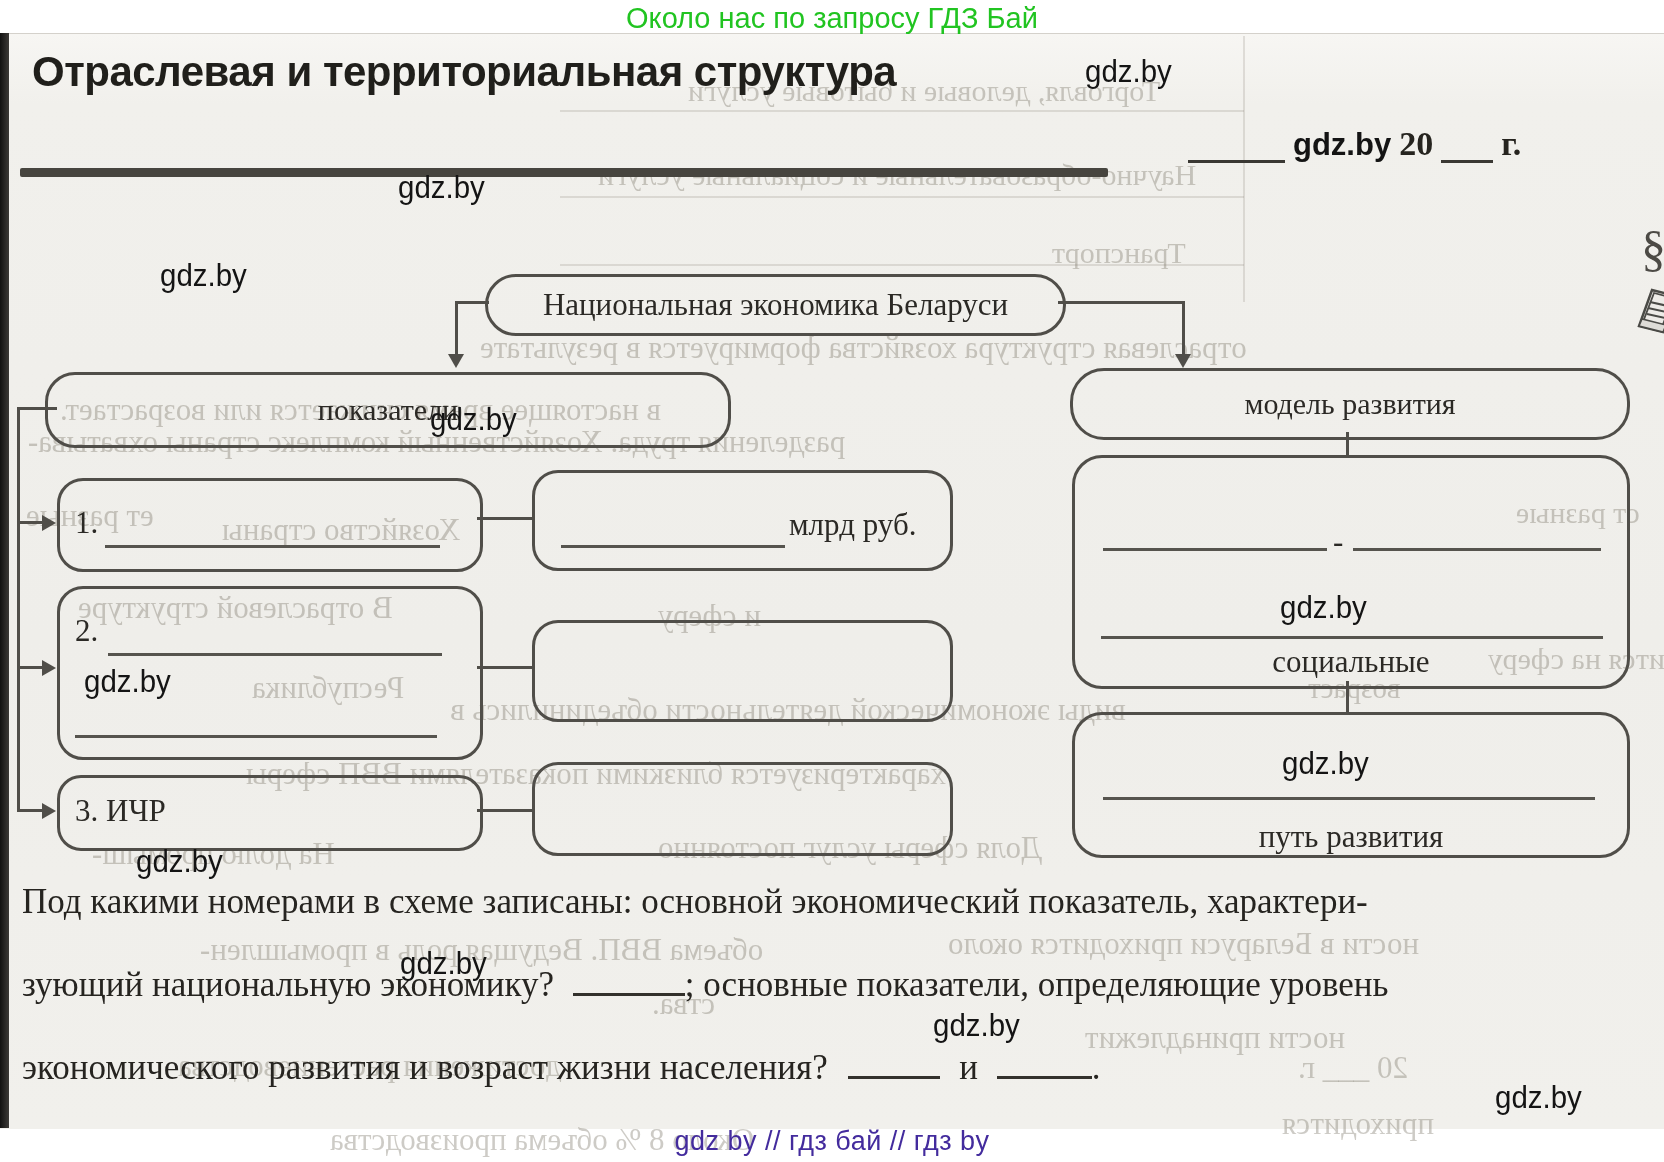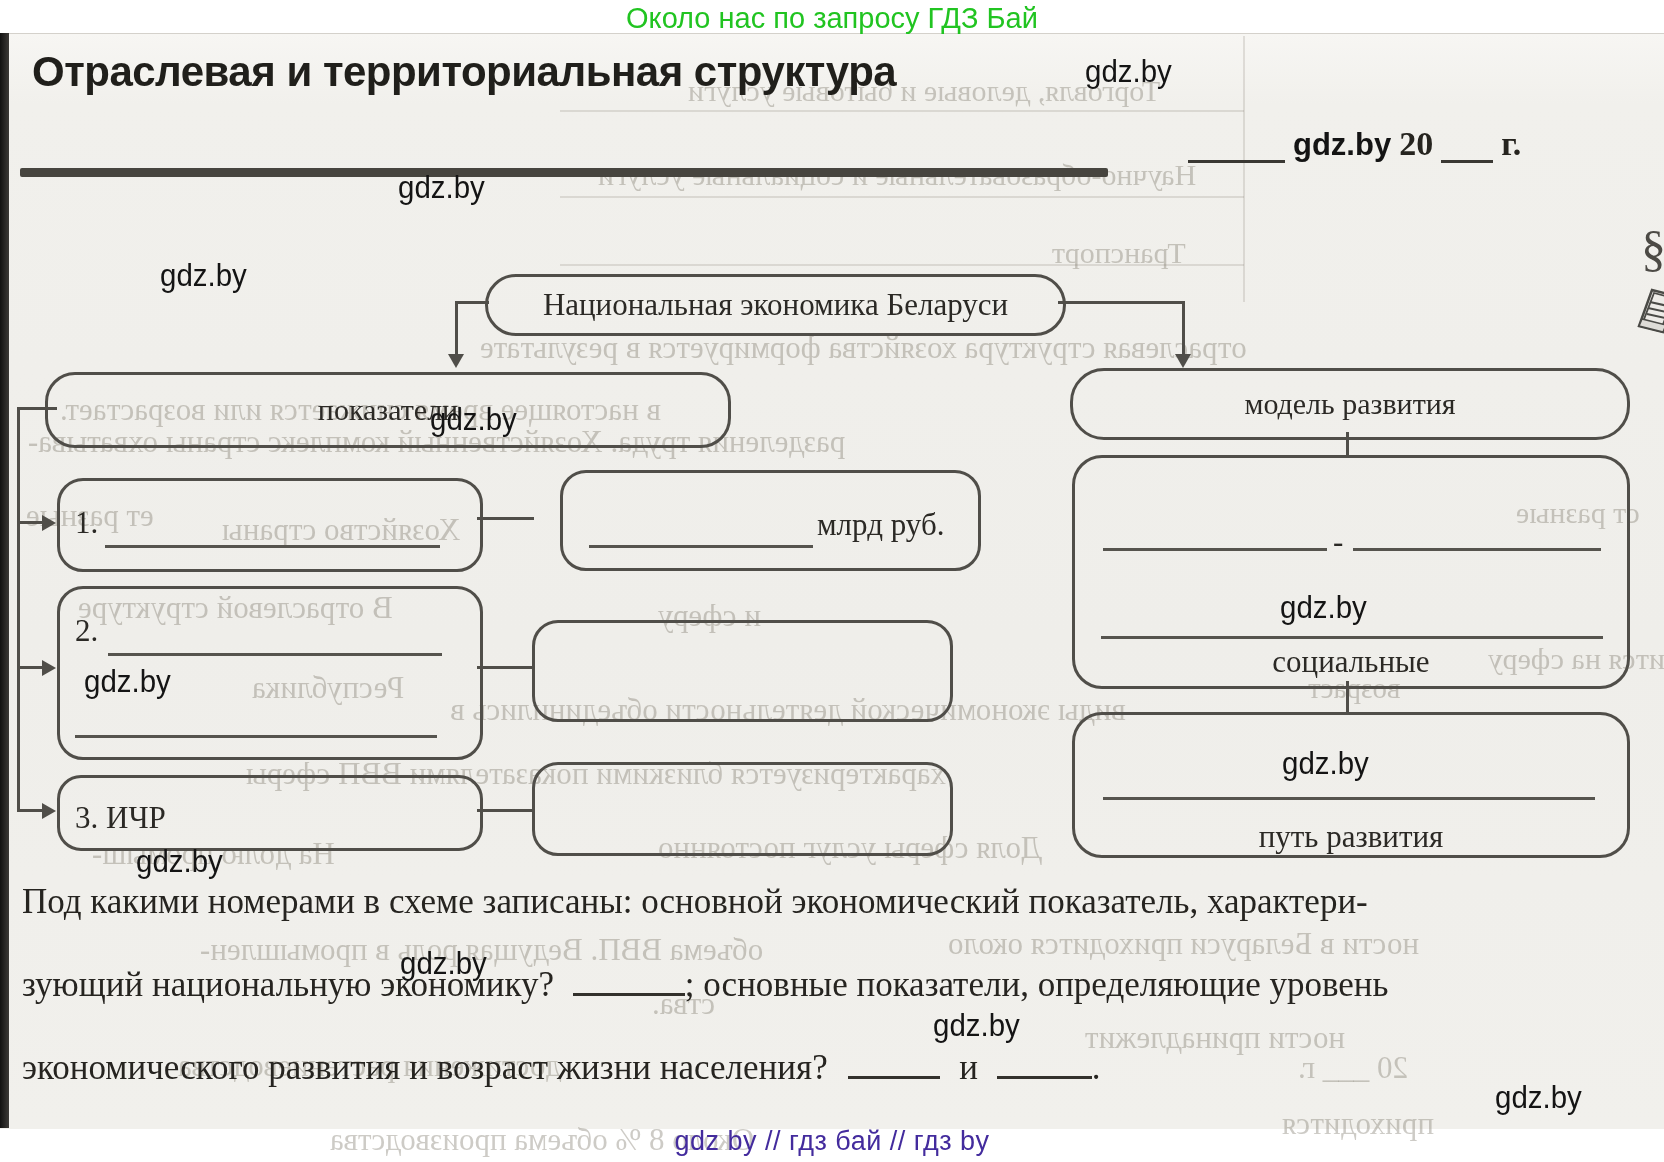--- a/index.html
+++ b/index.html
@@ -126,28 +126,28 @@
   <div class="box" style="left:57px;top:478px;width:420px;height:88px;">
     <span class="dtext abs" style="left:15px;top:24px;">1.</span>
     <span class="uline" style="left:45px;top:38px;width:335px;height:26px;"></span>
   </div>
   <div class="box" style="left:57px;top:586px;width:420px;height:168px;">
     <span class="dtext abs" style="left:15px;top:24px;">2.</span>
     <span class="uline" style="left:48px;top:38px;width:334px;height:26px;"></span>
     <span class="uline" style="left:15px;top:120px;width:362px;height:26px;"></span>
   </div>
   <div class="box" style="left:57px;top:775px;width:420px;height:70px;border-radius:24px;">
-    <span class="dtext abs" style="left:15px;top:15px;margin-top:7px;">3. ИЧР</span>
+    <span class="dtext abs" style="left:15px;top:15px;">3. ИЧР</span>
   </div>
 
   <div class="h-line" style="left:477px;top:517px;width:57px;height:3px;"></div>
   <div class="h-line" style="left:477px;top:666px;width:57px;height:3px;"></div>
   <div class="h-line" style="left:477px;top:809px;width:57px;height:3px;"></div>
 
-  <div class="box" style="left:532px;top:470px;width:415px;height:95px;margin-left:28px;">
+  <div class="box" style="left:532px;top:470px;width:415px;height:95px;">
     <span class="uline" style="left:26px;top:46px;width:224px;height:26px;"></span>
     <span class="dtext abs" style="left:254px;top:34px;">млрд руб.</span>
   </div>
   <div class="box" style="left:532px;top:620px;width:415px;height:96px;"></div>
   <div class="box" style="left:532px;top:762px;width:415px;height:88px;"></div>
 
   <div class="box stadium flexc" style="left:1070px;top:368px;width:554px;height:66px;">
     <span class="dtext" style="font-size:30px;">модель развития</span>
   </div>
   <div class="v-line" style="left:1346px;top:432px;width:3px;height:26px;"></div>

